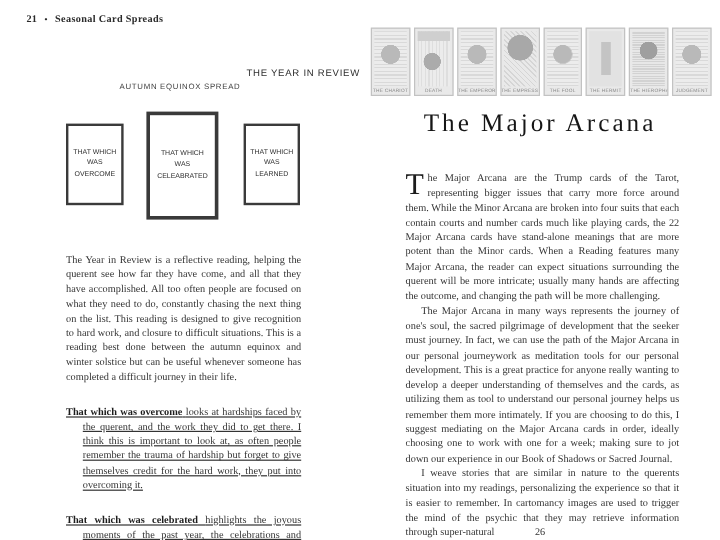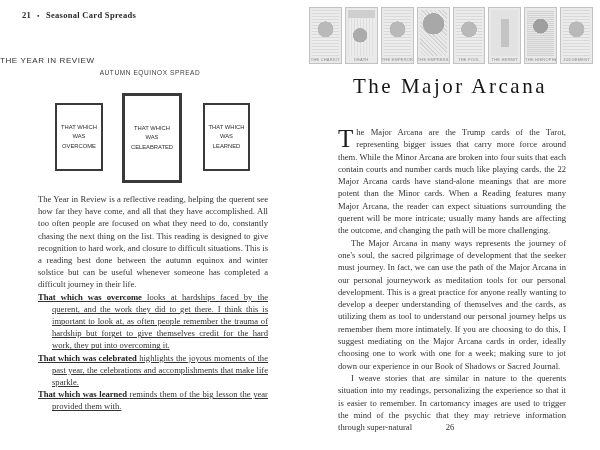--- a/index.html
+++ b/index.html
@@ -5,38 +5,38 @@
   html,body{margin:0;padding:0;}
   #book{position:relative;width:600px;height:450px;background:#ffffff;overflow:hidden;
         font-family:"Liberation Serif", serif;color:#2e2e2e;}
   
   #left-page{position:absolute;left:0;top:0;width:300px;height:352px;}
   .running-head{position:absolute;left:22px;top:10px;font-size:8.5px;color:#2a2a2a;
         letter-spacing:.3px;font-weight:bold;}
   .running-head .sep{margin:0 6px;font-size:7px;}
   .chapter-title{position:absolute;left:0;top:27px;width:300px;text-align:center;
         font-size:12px;letter-spacing:1.2px;color:#1f1f1f;}
-  .spread-title{position:absolute;left:0;top:56px;width:300px;text-align:left;
+  .spread-title{position:absolute;left:0;top:56px;width:300px;text-align:right;
         font-family:"Liberation Sans", sans-serif;font-size:8px;letter-spacing:.6px;color:#2f2f2f;}
   .spread-subtitle{position:absolute;left:0;top:69px;width:300px;text-align:center;
         font-family:"Liberation Sans", sans-serif;font-size:6.5px;letter-spacing:.6px;color:#3d3d3d;}
   .pos-box{position:absolute;background:#fff;border:2px solid #3a3a3a;
         display:flex;align-items:center;justify-content:center;text-align:center;
         font-family:"Liberation Sans", sans-serif;font-size:5.8px;line-height:1.6;color:#2d2d2d;}
   #pos-1{left:55px;top:103px;width:44px;height:64px;}
   #pos-2{left:122px;top:93px;width:54px;height:84px;border-width:3px;}
   #pos-3{left:203px;top:103px;width:43px;height:64px;}
   .pos-box span{display:block;padding:0 3px;}
   .left-body{position:absolute;left:38px;top:193px;width:230px;
         font-size:8.6px;line-height:12.2px;text-align:justify;color:#333;}
-  .left-body p{margin:0;}
+  .left-body p{margin:17px;}
   .meaning{padding-left:14px;text-indent:-14px;text-decoration:underline;}
   .meaning b{color:#1d1d1d;}
   
-  #right-page{position:absolute;left:300px;top:0;width:300px;height:352px;}
+  #right-page{position:absolute;left:300px;top:16px;width:300px;height:352px;}
   .cards-row{position:absolute;left:9px;top:7px;width:284px;display:flex;gap:3px;}
   .tarot-card{width:33px;height:57px;background:#e9e9e9;border:1px solid #c2c2c2;
         box-sizing:border-box;display:flex;flex-direction:column;}
   .card-art{flex:1;margin:2px 2px 0 2px;background:
         radial-gradient(circle at 50% 42%, #b9b9b9 0 26%, rgba(0,0,0,0) 27%),
         repeating-linear-gradient(0deg,#d9d9d9 0 1px,#ececec 1px 3px);}
   .tarot-card:nth-child(2) .card-art{background:
         linear-gradient(180deg,#cfcfcf 0 18%, rgba(0,0,0,0) 18%),
         radial-gradient(circle at 45% 55%, #ababab 0 24%, rgba(0,0,0,0) 25%),
         repeating-linear-gradient(90deg,#dedede 0 1px,#ececec 1px 3px);}

